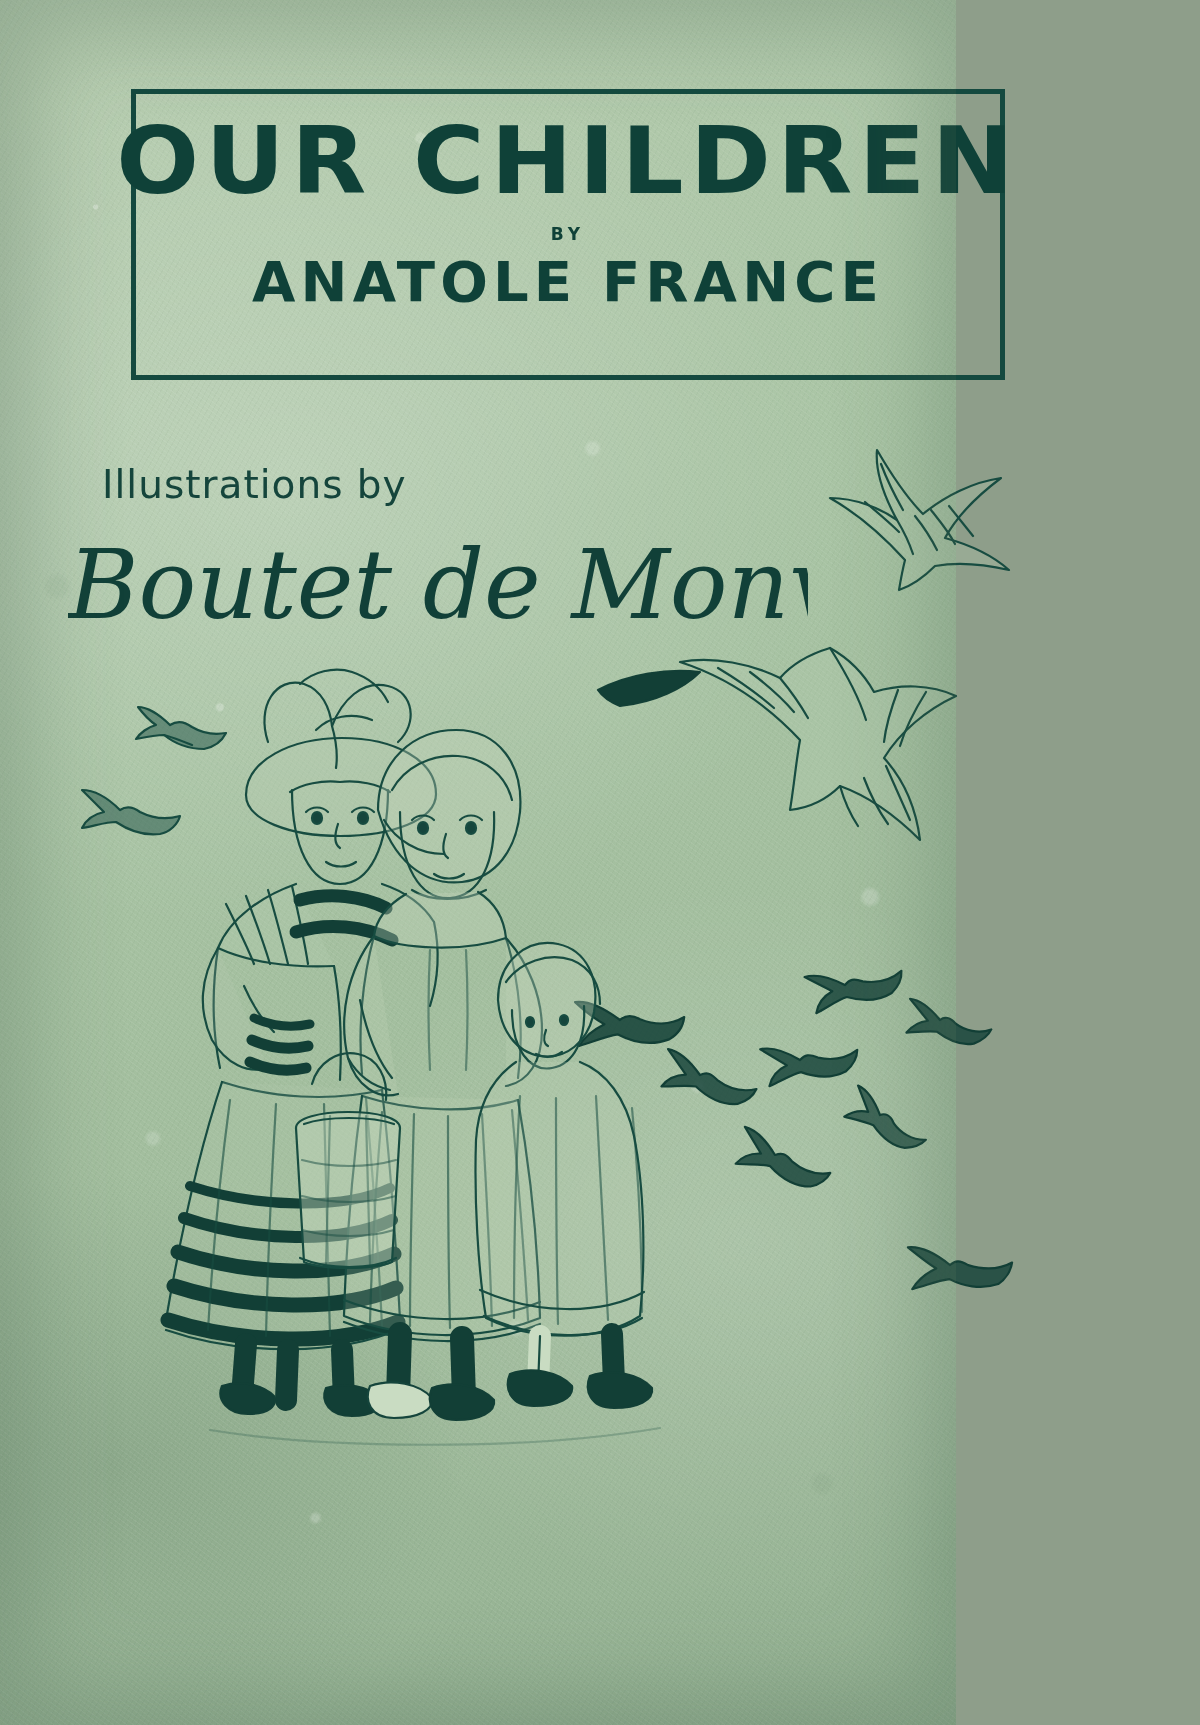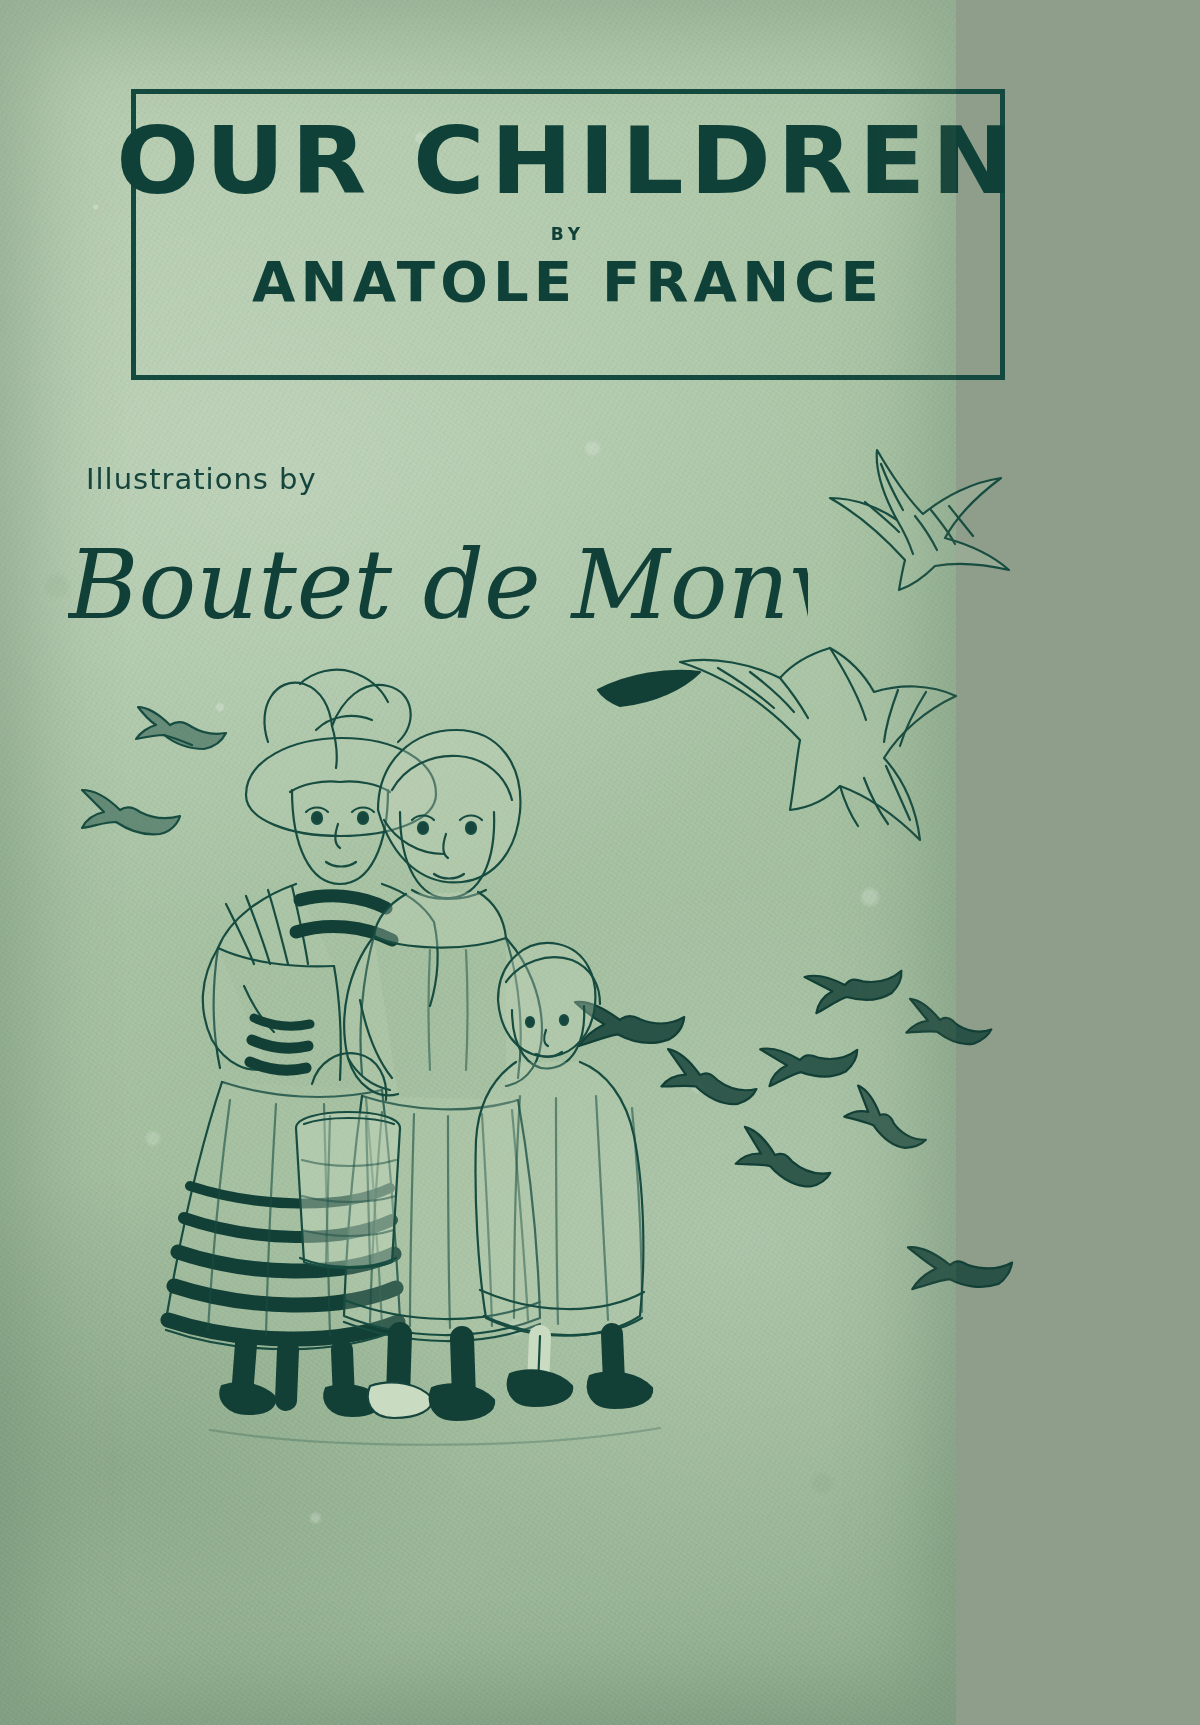--- a/index.html
+++ b/index.html
@@ -99,24 +99,24 @@
     font-size: 55px;
     letter-spacing: 5px;
     color: #0f4138;
     white-space: nowrap;
     transform: scaleX(1.02);
   }
 
   
   .illus-by {
     position: absolute;
-    left: 86px;
+    left: 102px;
     top: 462px;
     font-family: "DejaVu Sans", sans-serif;
-    font-size: 29px;
+    font-size: 39px;
     letter-spacing: 1px;
     color: #15453c;
   }
   .illustrator {
     position: absolute;
     left: 68px;
     top: 520px;
     width: 740px;
     height: 140px;
     color: #114038;

